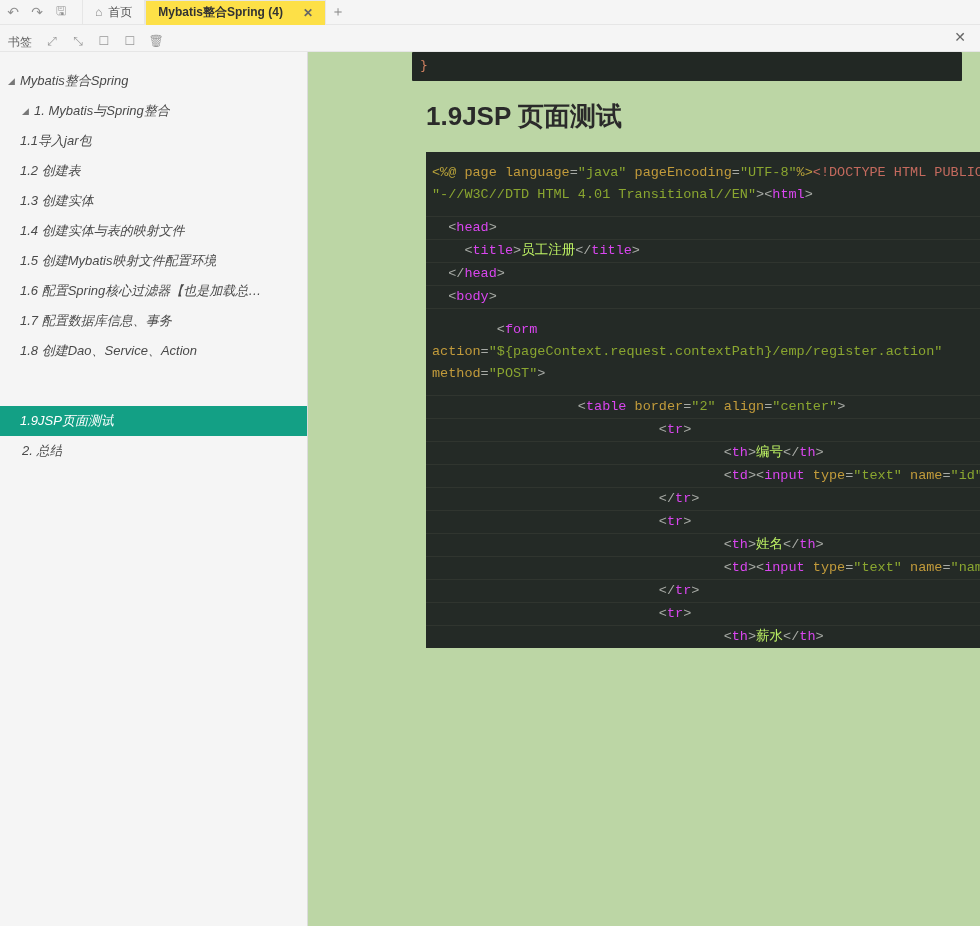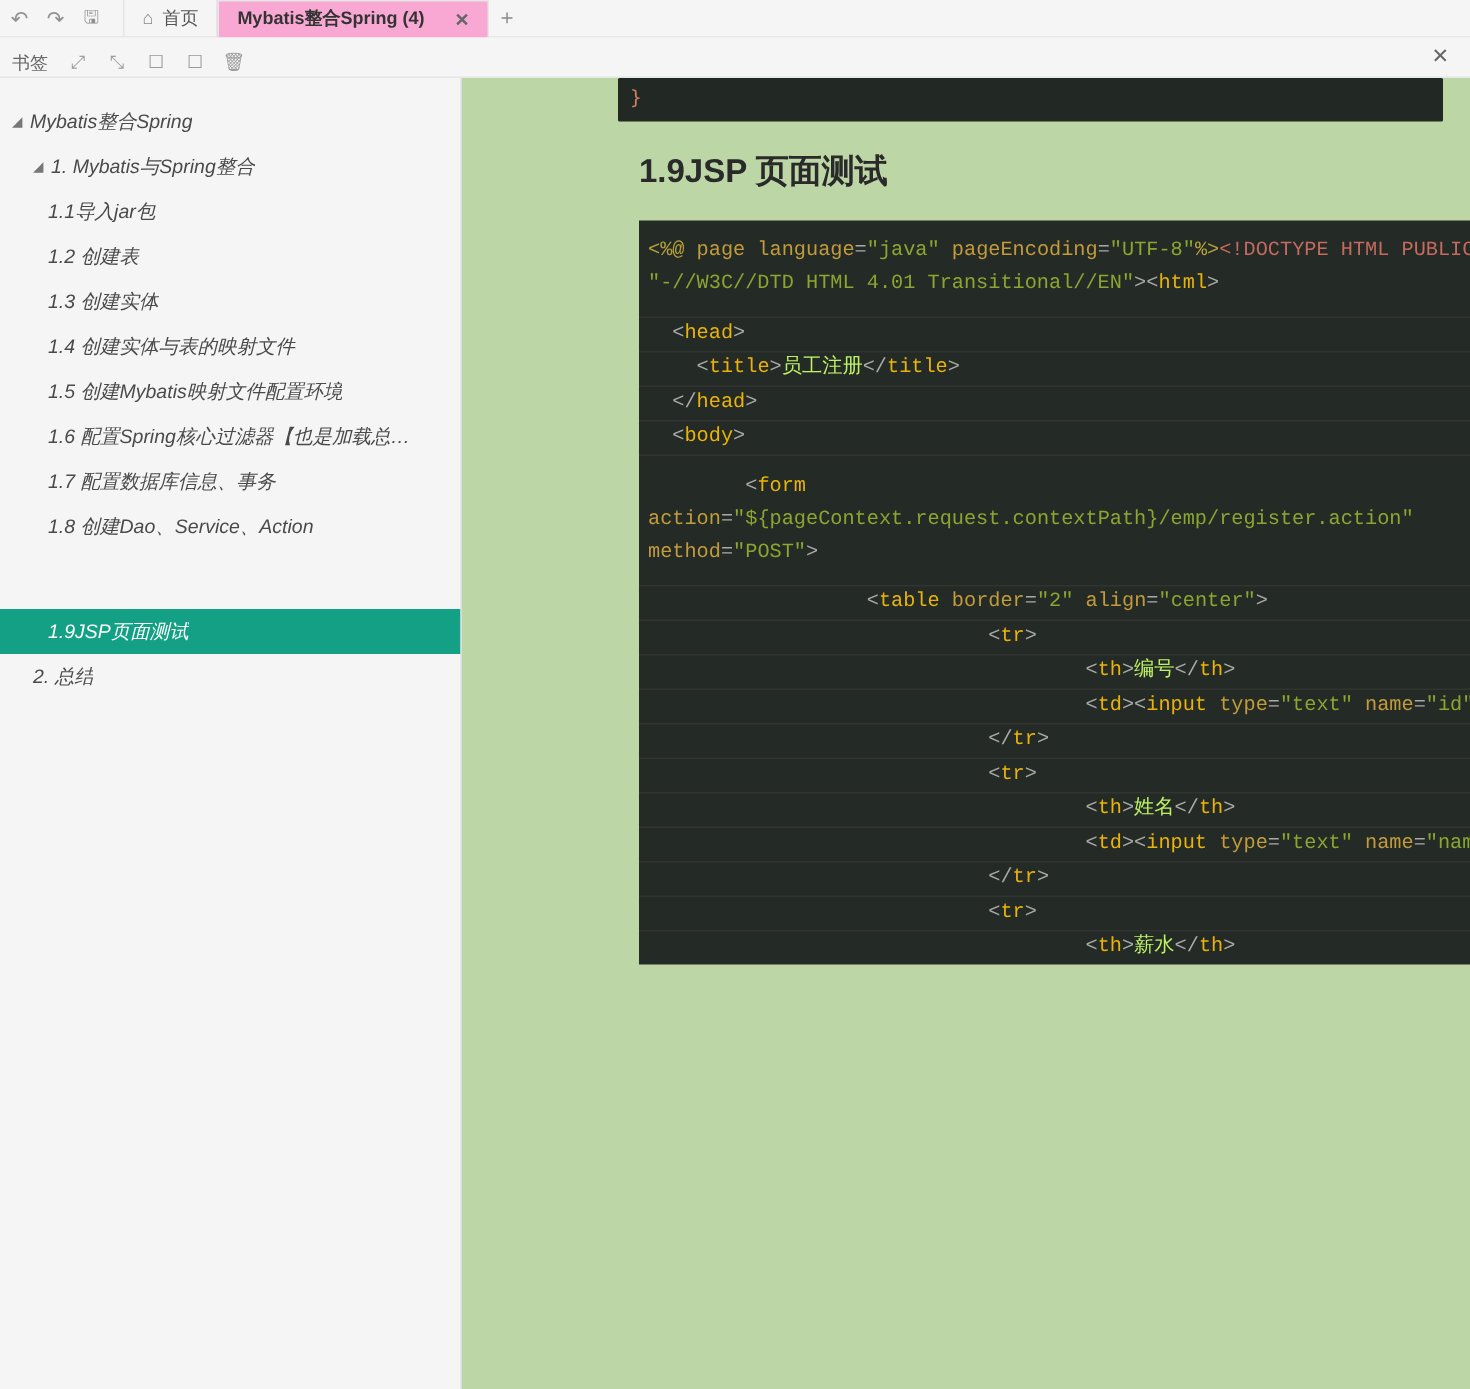--- a/index.html
+++ b/index.html
@@ -4,52 +4,52 @@
 <style>
   * { box-sizing: border-box; margin: 0; padding: 0; }
   html, body { width: 980px; height: 926px; overflow: hidden; font-family: "Microsoft YaHei", Arial, sans-serif; background: #f5f5f5; }
   
   .topbar { height: 25px; background: #f5f5f5; border-bottom: 1px solid #e6e6e6; display: flex; align-items: center; }
   .topbar .nav-icons { display: flex; gap: 2px; padding: 0 2px; }
   .topbar .nav-icons .ico { width: 22px; height: 22px; display: flex; align-items: center; justify-content: center; color: #909090; font-size: 14px; cursor: pointer; }
   .tabs { display: flex; align-items: flex-end; margin-left: 8px; height: 25px; }
   .tab { height: 25px; display: flex; align-items: center; padding: 0 12px; font-size: 12px; color: #555; border-right: 1px solid #e6e6e6; cursor: pointer; position: relative; gap: 6px; }
   .tab .home-ico { color: #888; font-size: 12px; }
-  .tab.active { background: #f9a8d4; color: #333; font-weight: 600; border-top: 1px solid #e6e6e6; border-left: 1px solid #e6e6e6; }
+  .tab.active { background: #fde047; color: #333; font-weight: 600; border-top: 1px solid #e6e6e6; border-left: 1px solid #e6e6e6; }
   .tab .close { margin-left: 14px; color: #666; font-size: 12px; }
   .tab-add { width: 24px; height: 25px; display: flex; align-items: center; justify-content: center; color: #888; font-size: 14px; cursor: pointer; }
   
   .bmbar { height: 27px; background: #f5f5f5; border-bottom: 1px solid #e6e6e6; display: flex; align-items: flex-end; padding: 0 8px; font-size: 12px; color: #666; position: relative; }
   .bmbar .label { margin-right: 6px; }
   .bmbar .ico-row { display: flex; gap: 6px; margin-left: 4px; }
   .bmbar .ico { width: 20px; height: 20px; display: flex; align-items: center; justify-content: center; color: #999; cursor: pointer; font-size: 12px; }
   .bmbar .close-panel { position: absolute; right: 14px; top: 4px; color: #666; font-size: 14px; cursor: pointer; }
   
   .main { display: flex; height: calc(926px - 25px - 27px); }
   .sidebar { width: 308px; background: #f5f5f5; border-right: 1px solid #dcdcdc; overflow: hidden; }
   .tree { padding-top: 14px; font-size: 13px; color: #4a4a4a; }
   .tree-row { display: flex; align-items: center; height: 30px; cursor: pointer; }
   .tree-row.lvl0 { padding-left: 8px; }
   .tree-row.lvl1 { padding-left: 22px; }
-  .tree-row.lvl2 { padding-left: 32px; }
+  .tree-row.lvl2 { padding-left: 20px; }
   .tree-row .tri { width: 10px; display: inline-block; color: #777; font-size: 9px; margin-right: 2px; }
   .tree-row.selected { background: #13a085; color: #ffffff; margin-top: 40px; }
   .tree-row .txt { white-space: nowrap; overflow: hidden; text-overflow: ellipsis; max-width: 250px; font-style: italic; }
 
   .content { flex: 1; background: #bcd6a5; overflow: hidden; position: relative; }
   .content-inner { padding: 0 0 0 0; }
   .codeblock { margin: 0 18px 10px 104px; background: #222824; color: #d08060; font-family: Consolas, monospace; font-size: 13px; padding: 6px 8px 8px 8px; border-radius: 1px; }
-  .heading { font-size: 22px; font-weight: 700; color: #2a2a2a; margin: 18px 0 18px 118px; }
+  .heading { font-size: 26px; font-weight: 700; color: #2a2a2a; margin: 18px 0 18px 118px; }
   .bigcode { margin: 0 0 0 118px; width: 856px; background: #242a26; font-family: Consolas, "Courier New", monospace; font-size: 13.5px; line-height: 22px; color: #b4b8b4; }
   .bigcode .line { border-bottom: 1px solid #30352f; padding: 0 6px; min-height: 22px; white-space: pre; display: flex; align-items: center; }
   .bigcode .block { border-bottom: 1px solid #30352f; padding: 10px 6px; }
   .bigcode .block .bl { white-space: pre; min-height: 22px; }
   .c-yellow { color: #b8a23a; }
   .c-str    { color: #8aa630; }
-  .c-tag    { color: #eab308; }
+  .c-tag    { color: #d946ef; }
   .c-attr   { color: #c29b3b; }
   .c-doctype{ color: #c46a5e; }
   .c-plain  { color: #c9cbc7; }
   .c-gt     { color: #a7aaa5; }
   .c-text   { color: #bef264; }
 </style>
 </head>
 <body>
 
 <div class="topbar">

